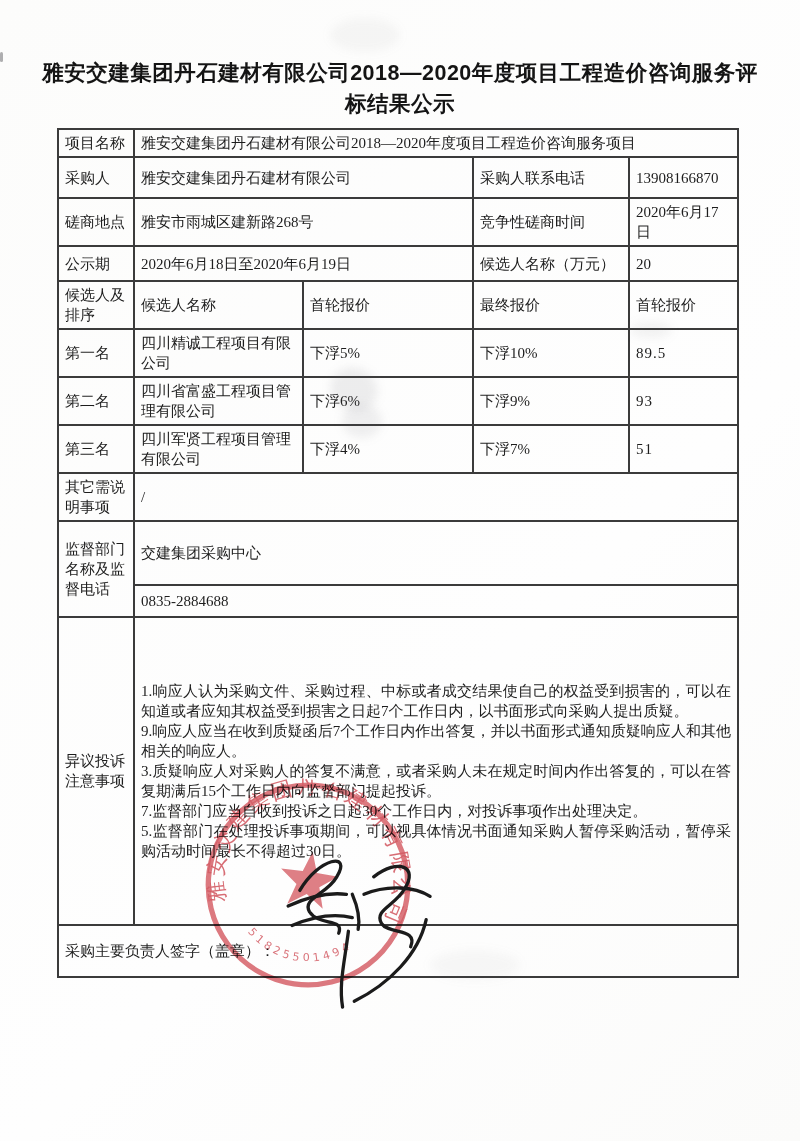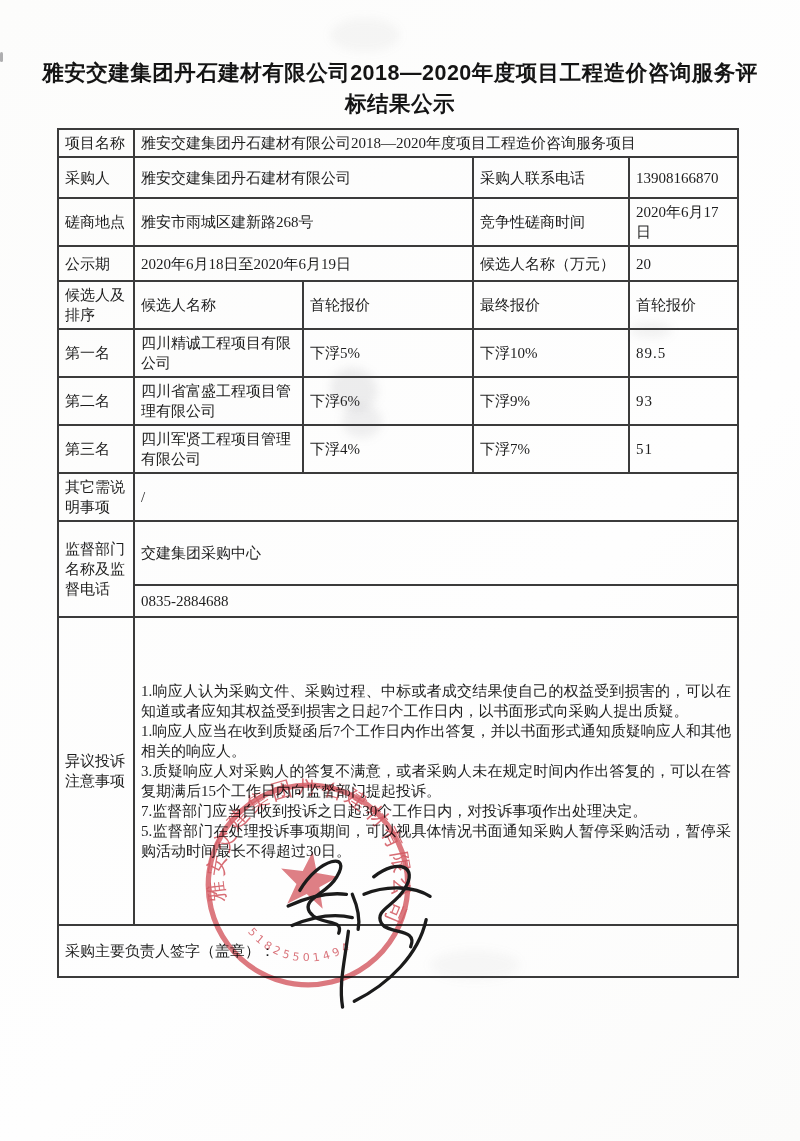--- a/index.html
+++ b/index.html
@@ -136,21 +136,21 @@
         <td class="lbl" rowspan="2">监督部门名称及监督电话</td>
         <td class="ctr" colspan="4">交建集团采购中心</td>
       </tr>
       <tr style="height:32px">
         <td class="ctr" colspan="4">0835-2884688</td>
       </tr>
       <tr style="height:308px">
         <td class="lbl">异议投诉注意事项</td>
         <td class="objection-cell" colspan="4">
           <p>1.响应人认为采购文件、采购过程、中标或者成交结果使自己的权益受到损害的，可以在知道或者应知其权益受到损害之日起7个工作日内，以书面形式向采购人提出质疑。</p>
-          <p>1.响应人应当在收到质疑函后7个工作日内作出答复，并以书面形式通知质疑响应人和其他相关的响应人。</p>
+          <p>9.响应人应当在收到质疑函后7个工作日内作出答复，并以书面形式通知质疑响应人和其他相关的响应人。</p>
           <p>3.质疑响应人对采购人的答复不满意，或者采购人未在规定时间内作出答复的，可以在答复期满后15个工作日内向监督部门提起投诉。</p>
           <p>7.监督部门应当自收到投诉之日起30个工作日内，对投诉事项作出处理决定。</p>
           <p>5.监督部门在处理投诉事项期间，可以视具体情况书面通知采购人暂停采购活动，暂停采购活动时间最长不得超过30日。</p>
         </td>
       </tr>
       <tr>
         <td class="sig-row" colspan="5">采购主要负责人签字（盖章）：</td>
       </tr>
     </tbody>
   </table>

